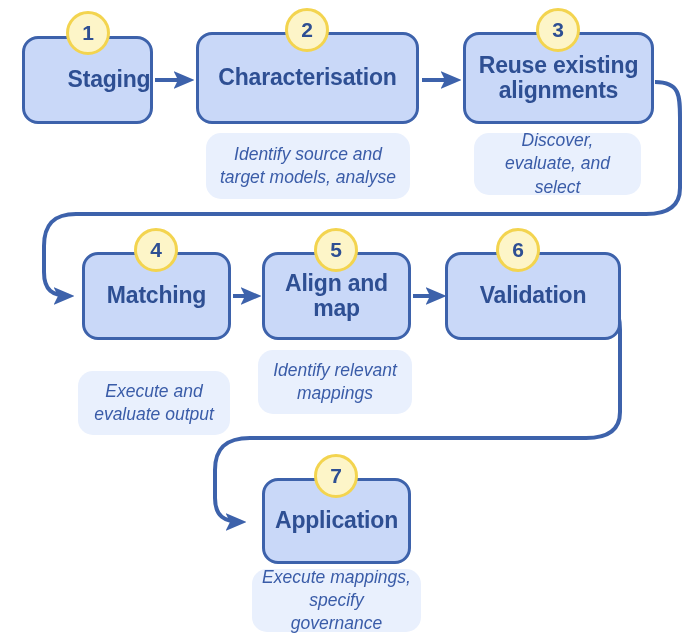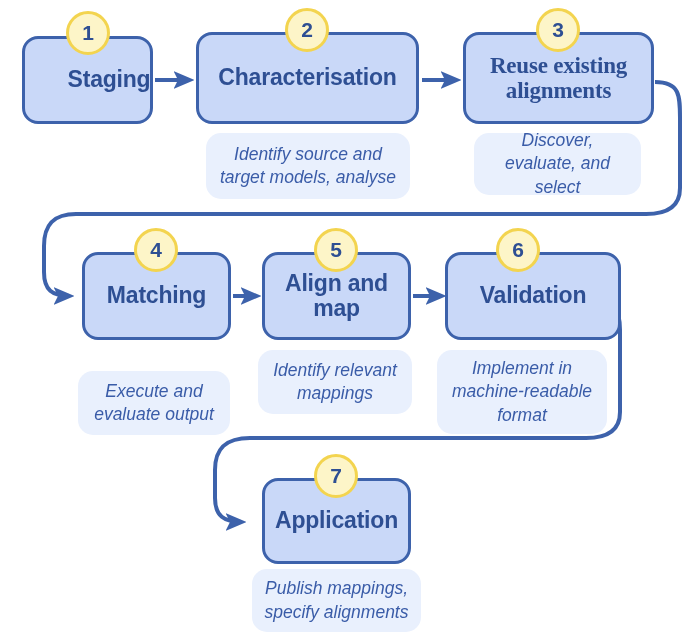--- a/index.html
+++ b/index.html
@@ -125,21 +125,21 @@
     <span class="node-label">Staging</span>
   </div>
   <div class="badge" style="left:66px; top:11px;">1</div>
 
   <div class="node" style="left:196px; top:32px; width:223px; height:92px;">
     <span class="node-label">Characterisation</span>
   </div>
   <div class="badge" style="left:285px; top:8px;">2</div>
   <div class="caption" style="left:206px; top:133px; width:204px; height:66px;">Identify source and target models, analyse</div>
 
-  <div class="node" style="left:463px; top:32px; width:191px; height:92px;font-family:Liberation Serif, serif;">
+  <div class="node" style="left:463px; top:32px; width:191px; height:92px;">
     <span class="node-label">Reuse existing alignments</span>
   </div>
   <div class="badge" style="left:536px; top:8px;">3</div>
   <div class="caption" style="left:474px; top:133px; width:167px; height:62px;">Discover, evaluate, and select</div>
 
   <div class="node" style="left:82px; top:252px; width:149px; height:88px;">
     <span class="node-label">Matching</span>
   </div>
   <div class="badge" style="left:134px; top:228px;">4</div>
   <div class="caption" style="left:78px; top:350px; width:152px; height:64px;margin-top:21px;">Execute and evaluate output</div>
@@ -147,21 +147,20 @@
   <div class="node" style="left:262px; top:252px; width:149px; height:88px;">
     <span class="node-label">Align and map</span>
   </div>
   <div class="badge" style="left:314px; top:228px;">5</div>
   <div class="caption" style="left:258px; top:350px; width:154px; height:64px;">Identify relevant mappings</div>
 
   <div class="node" style="left:445px; top:252px; width:176px; height:88px;">
     <span class="node-label">Validation</span>
   </div>
   <div class="badge" style="left:496px; top:228px;">6</div>
-  <div class="caption" style="left:437px; top:350px; width:170px; height:84px;">Implement in machine-readable format</div>
 
   <div class="node" style="left:262px; top:478px; width:149px; height:86px;">
     <span class="node-label">Application</span>
   </div>
   <div class="badge" style="left:314px; top:454px;">7</div>
-  <div class="caption" style="left:252px; top:569px; width:169px; height:63px;">Publish mappings, specify alignments</div>
+  <div class="caption" style="left:252px; top:569px; width:169px; height:63px;">Execute mappings, specify governance</div>
 
 </div>
 
 </body></html>

